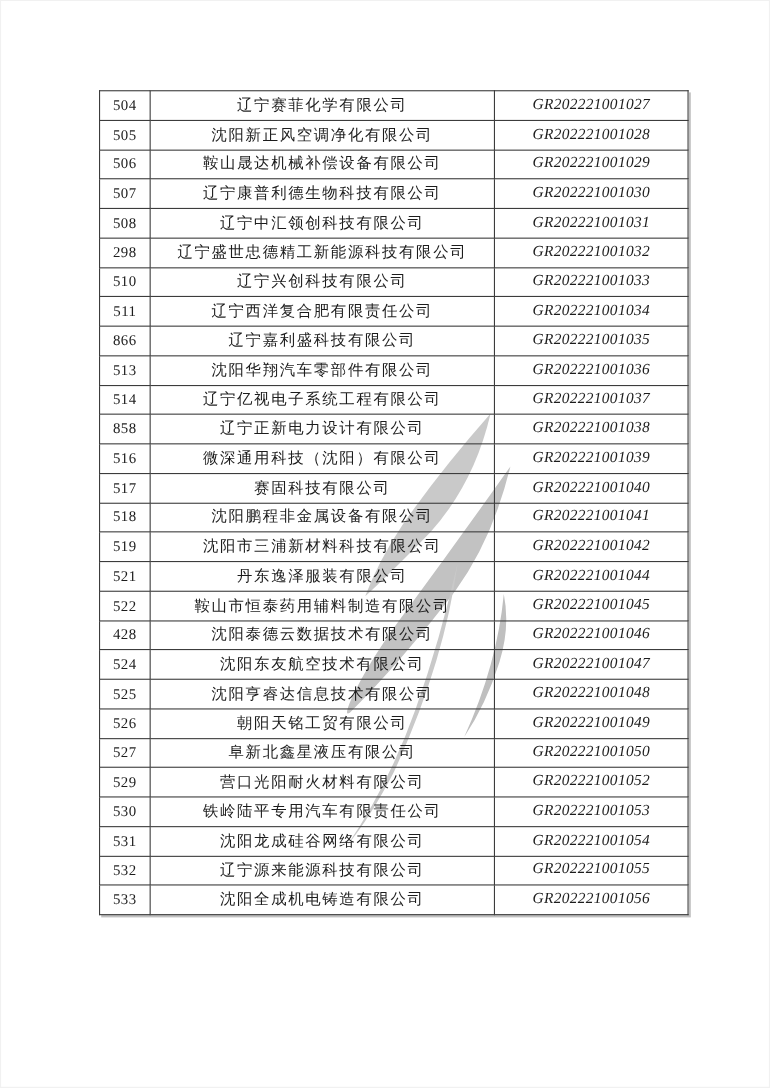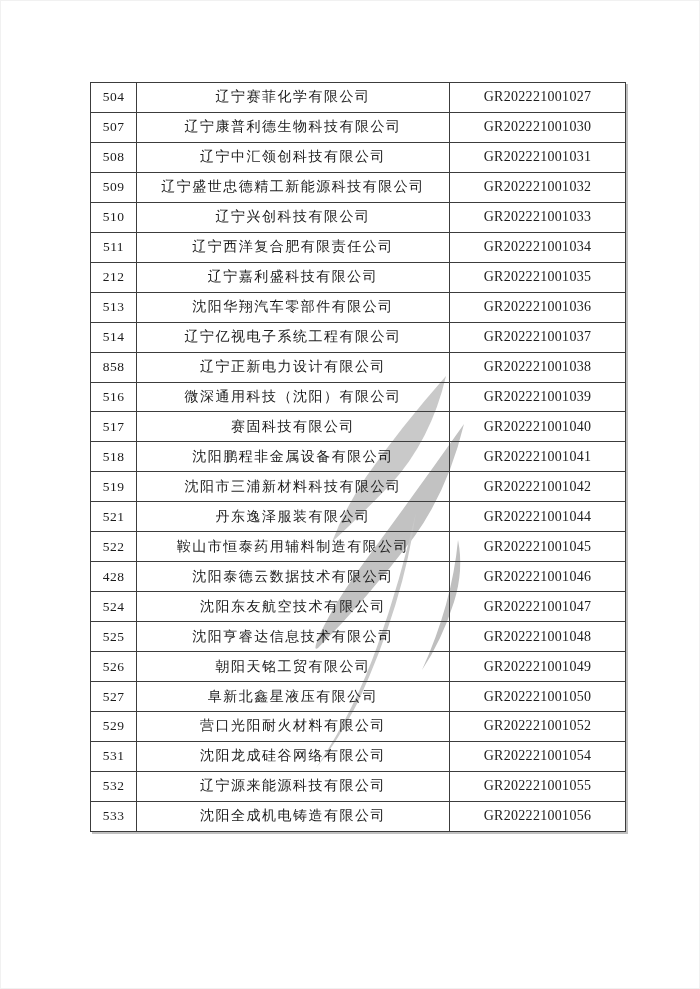--- a/index.html
+++ b/index.html
@@ -52,20 +52,21 @@
   td.col-name {
     width: 308px;
     font-size: 14px;
     letter-spacing: 1.5px;
     font-family: Liberation Mono, monospace;
   }
   td.col-code {
     width: 171px;
     font-size: 14px;
     letter-spacing: 0.3px;
+    font-style: italic;
   }
 </style>
 </head>
 <body>
 
 <div class="page">
 
   <svg class="watermark" viewBox="0 0 186 400" xmlns="http://www.w3.org/2000/svg" aria-hidden="true">
     <g fill="#c6c6c6">
       <path d="M150,4 Q105,55 70,105 Q48,138 36,170 Q60,148 95,112 Q135,68 150,4 Z" fill="#c9c9c9"></path>
@@ -76,54 +77,64 @@
   </svg>
 
   <table class="list-table">
     <tbody id="table-body">
   <tr>
     <td class="col-no">504</td>
     <td class="col-name">辽宁赛菲化学有限公司</td>
     <td class="col-code">GR202221001027</td>
   </tr>
 
-
+  <tr>
+    <td class="col-no">505</td>
+    <td class="col-name">沈阳新正风空调净化有限公司</td>
+    <td class="col-code">GR202221001028</td>
+  </tr>
+
+  <tr>
+    <td class="col-no">506</td>
+    <td class="col-name">鞍山晟达机械补偿设备有限公司</td>
+    <td class="col-code">GR202221001029</td>
+  </tr>
 
   <tr>
     <td class="col-no">507</td>
     <td class="col-name">辽宁康普利德生物科技有限公司</td>
     <td class="col-code">GR202221001030</td>
   </tr>
 
   <tr>
     <td class="col-no">508</td>
     <td class="col-name">辽宁中汇领创科技有限公司</td>
     <td class="col-code">GR202221001031</td>
   </tr>
 
   <tr>
-    <td class="col-no">509</td>
+    <td class="col-no">298</td>
     <td class="col-name">辽宁盛世忠德精工新能源科技有限公司</td>
     <td class="col-code">GR202221001032</td>
   </tr>
 
   <tr>
     <td class="col-no">510</td>
     <td class="col-name">辽宁兴创科技有限公司</td>
     <td class="col-code">GR202221001033</td>
   </tr>
 
   <tr>
     <td class="col-no">511</td>
     <td class="col-name">辽宁西洋复合肥有限责任公司</td>
     <td class="col-code">GR202221001034</td>
   </tr>
 
   <tr>
-    <td class="col-no">212</td>
+    <td class="col-no">866</td>
     <td class="col-name">辽宁嘉利盛科技有限公司</td>
     <td class="col-code">GR202221001035</td>
   </tr>
 
   <tr>
     <td class="col-no">513</td>
     <td class="col-name">沈阳华翔汽车零部件有限公司</td>
     <td class="col-code">GR202221001036</td>
   </tr>
 
@@ -206,20 +217,25 @@
     <td class="col-code">GR202221001050</td>
   </tr>
 
 
   <tr>
     <td class="col-no">529</td>
     <td class="col-name">营口光阳耐火材料有限公司</td>
     <td class="col-code">GR202221001052</td>
   </tr>
 
+  <tr>
+    <td class="col-no">530</td>
+    <td class="col-name">铁岭陆平专用汽车有限责任公司</td>
+    <td class="col-code">GR202221001053</td>
+  </tr>
 
   <tr>
     <td class="col-no">531</td>
     <td class="col-name">沈阳龙成硅谷网络有限公司</td>
     <td class="col-code">GR202221001054</td>
   </tr>
 
   <tr>
     <td class="col-no">532</td>
     <td class="col-name">辽宁源来能源科技有限公司</td>

